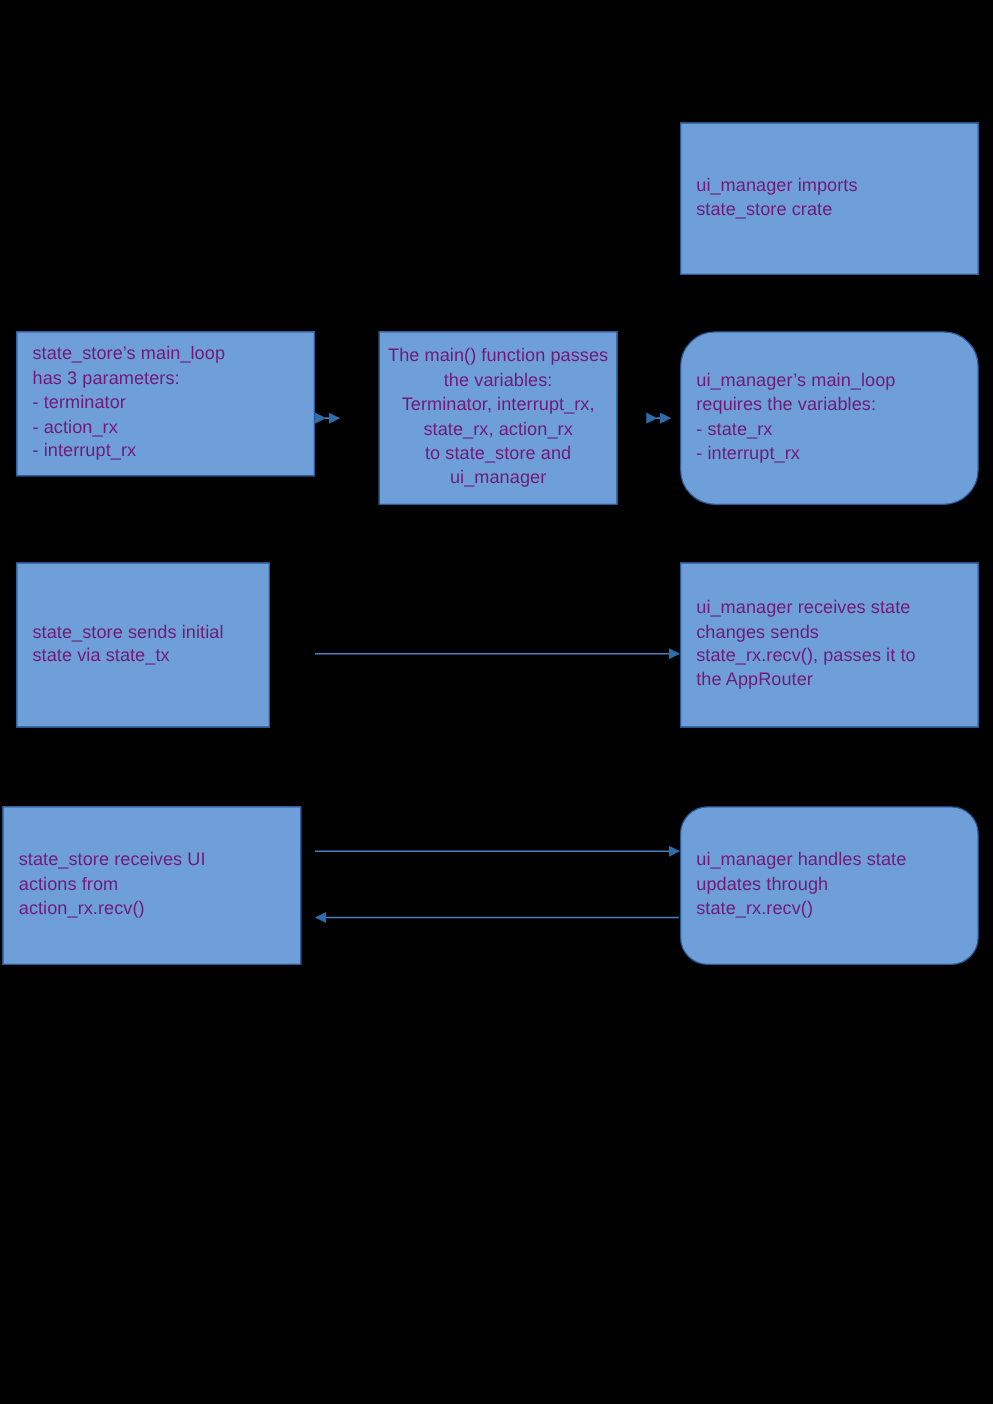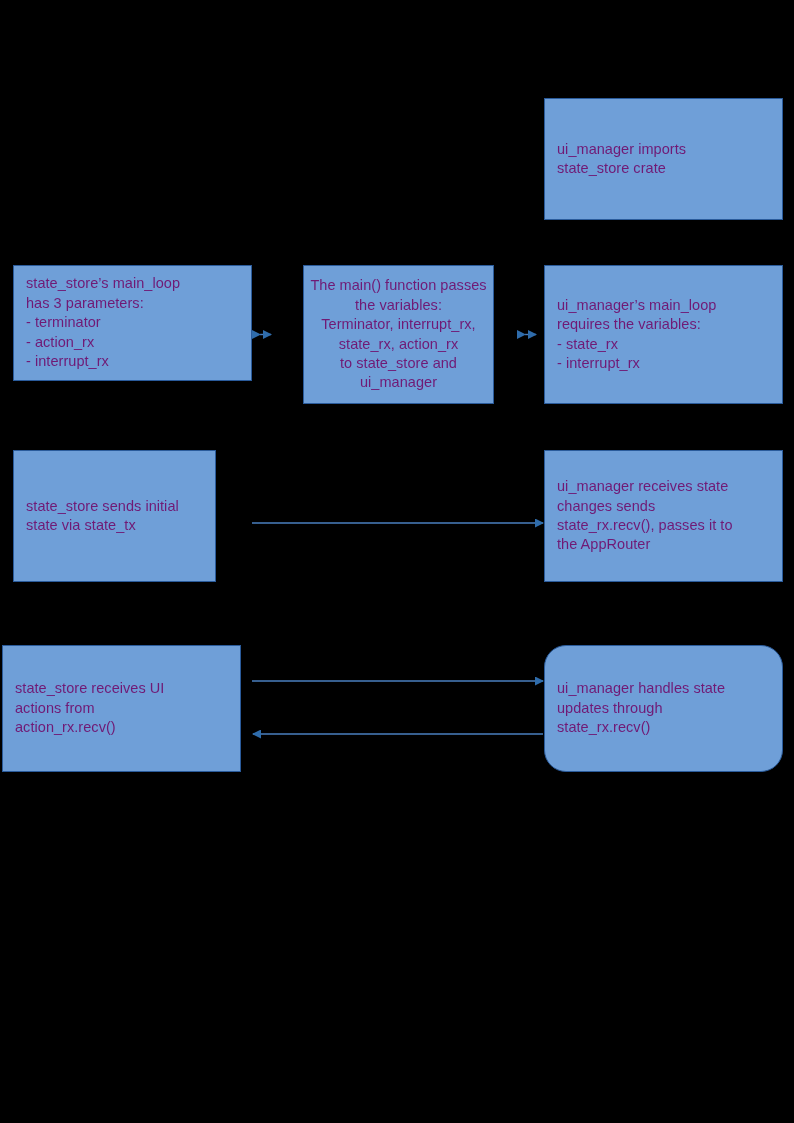--- a/index.html
+++ b/index.html
@@ -43,21 +43,21 @@
     white-space: pre-line;
   }
   .node.align-left .txt { text-align: left; }
   .node.align-center .txt { text-align: center; padding: 0 6px; }
 
   
   #node-ui-imports      { left: 544px; top: 98px;  width: 239px; height: 122px; }
   
   #node-state-params    { left: 13px;  top: 265px; width: 239px; height: 116px; }
   #node-main-passes     { left: 279px; top: 265px; width: 191px; height: 139px; margin-left: 24px; }
-  #node-ui-requires     { left: 544px; top: 265px; width: 239px; height: 139px; }
+  #node-ui-requires     { left: 544px; top: 265px; width: 239px; height: 139px; border-radius: 28px; }
   
   #node-state-sends     { left: 13px;  top: 450px; width: 203px; height: 132px; }
   #node-ui-receives     { left: 544px; top: 450px; width: 239px; height: 132px; }
   
   #node-state-receives  { left: 2px;  top: 645px; width: 239px; height: 127px; justify-content: center; }
   #node-ui-handles      { left: 544px; top: 645px; width: 239px; height: 127px; border-radius: 22px; }
 
   .edge-layer {
     position: absolute;
     left: 0;

